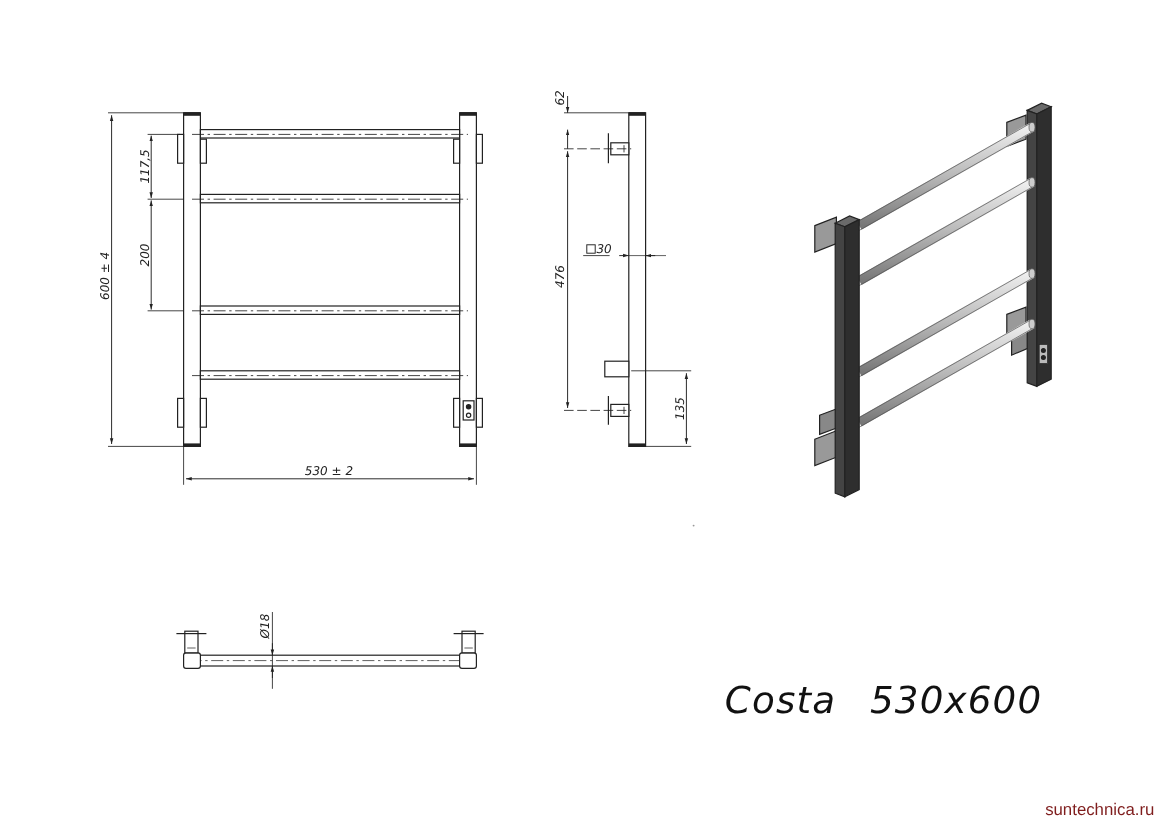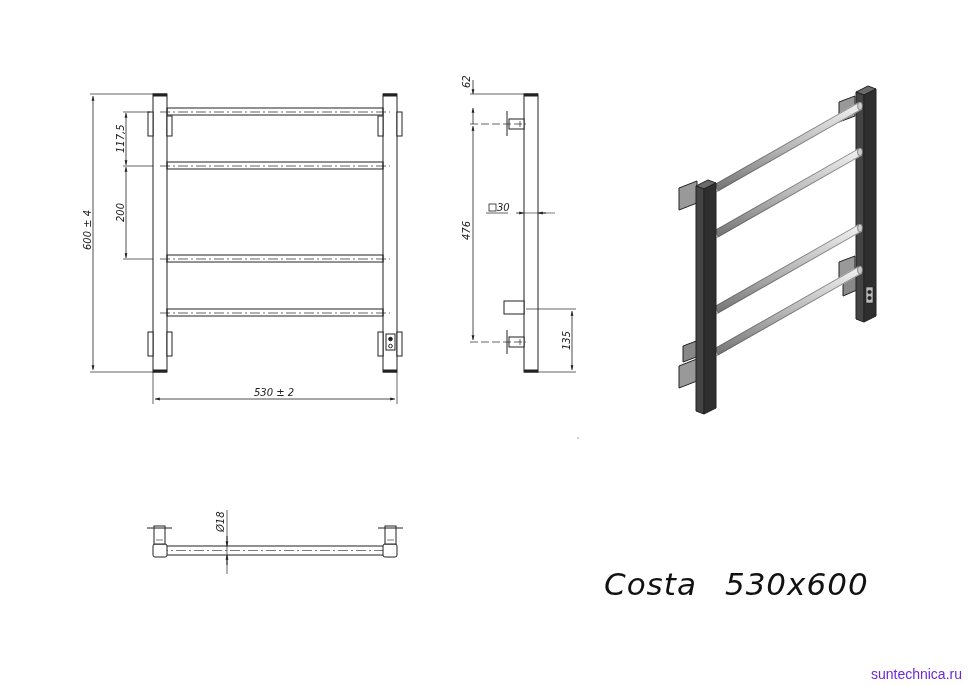--- a/index.html
+++ b/index.html
@@ -4,21 +4,21 @@
 <style>
   html, body { margin: 0; padding: 0; background: #ffffff; }
   body { width: 970px; height: 686px; position: relative; overflow: hidden;
          font-family: "DejaVu Sans", sans-serif; }
   svg { position: absolute; left: 0; top: 0; }
   .dim-text { font-family: "DejaVu Sans", sans-serif; font-style: italic; font-size: 10px; fill: #222; }
   .title { position: absolute; left: 604px; top: 526px; font-family: "DejaVu Sans", sans-serif;
            font-style: italic; font-size: 31px; color: #111; letter-spacing: 1px; white-space: pre; margin-top: 40px; }
   .title span { margin-right: 28px; }
   .watermark { position: absolute; right: 8px; bottom: 4px; font-family: "Liberation Sans", sans-serif;
-               font-size: 14px; color: #6d28d9; }
+               font-size: 14px; color: #7f1d1d; }
 </style>
 </head>
 <body>
 
 <svg width="970" height="686" viewBox="0 0 970 686" xmlns="http://www.w3.org/2000/svg">
   <defs>
     <marker id="arr" viewBox="0 0 10 10" refX="10" refY="5" markerWidth="6" markerHeight="6" orient="auto-start-reverse">
       <path d="M0,2 L10,5 L0,8 z" fill="#222"></path>
     </marker>
     <linearGradient id="postGrad" x1="0" x2="1" y1="0" y2="0">

